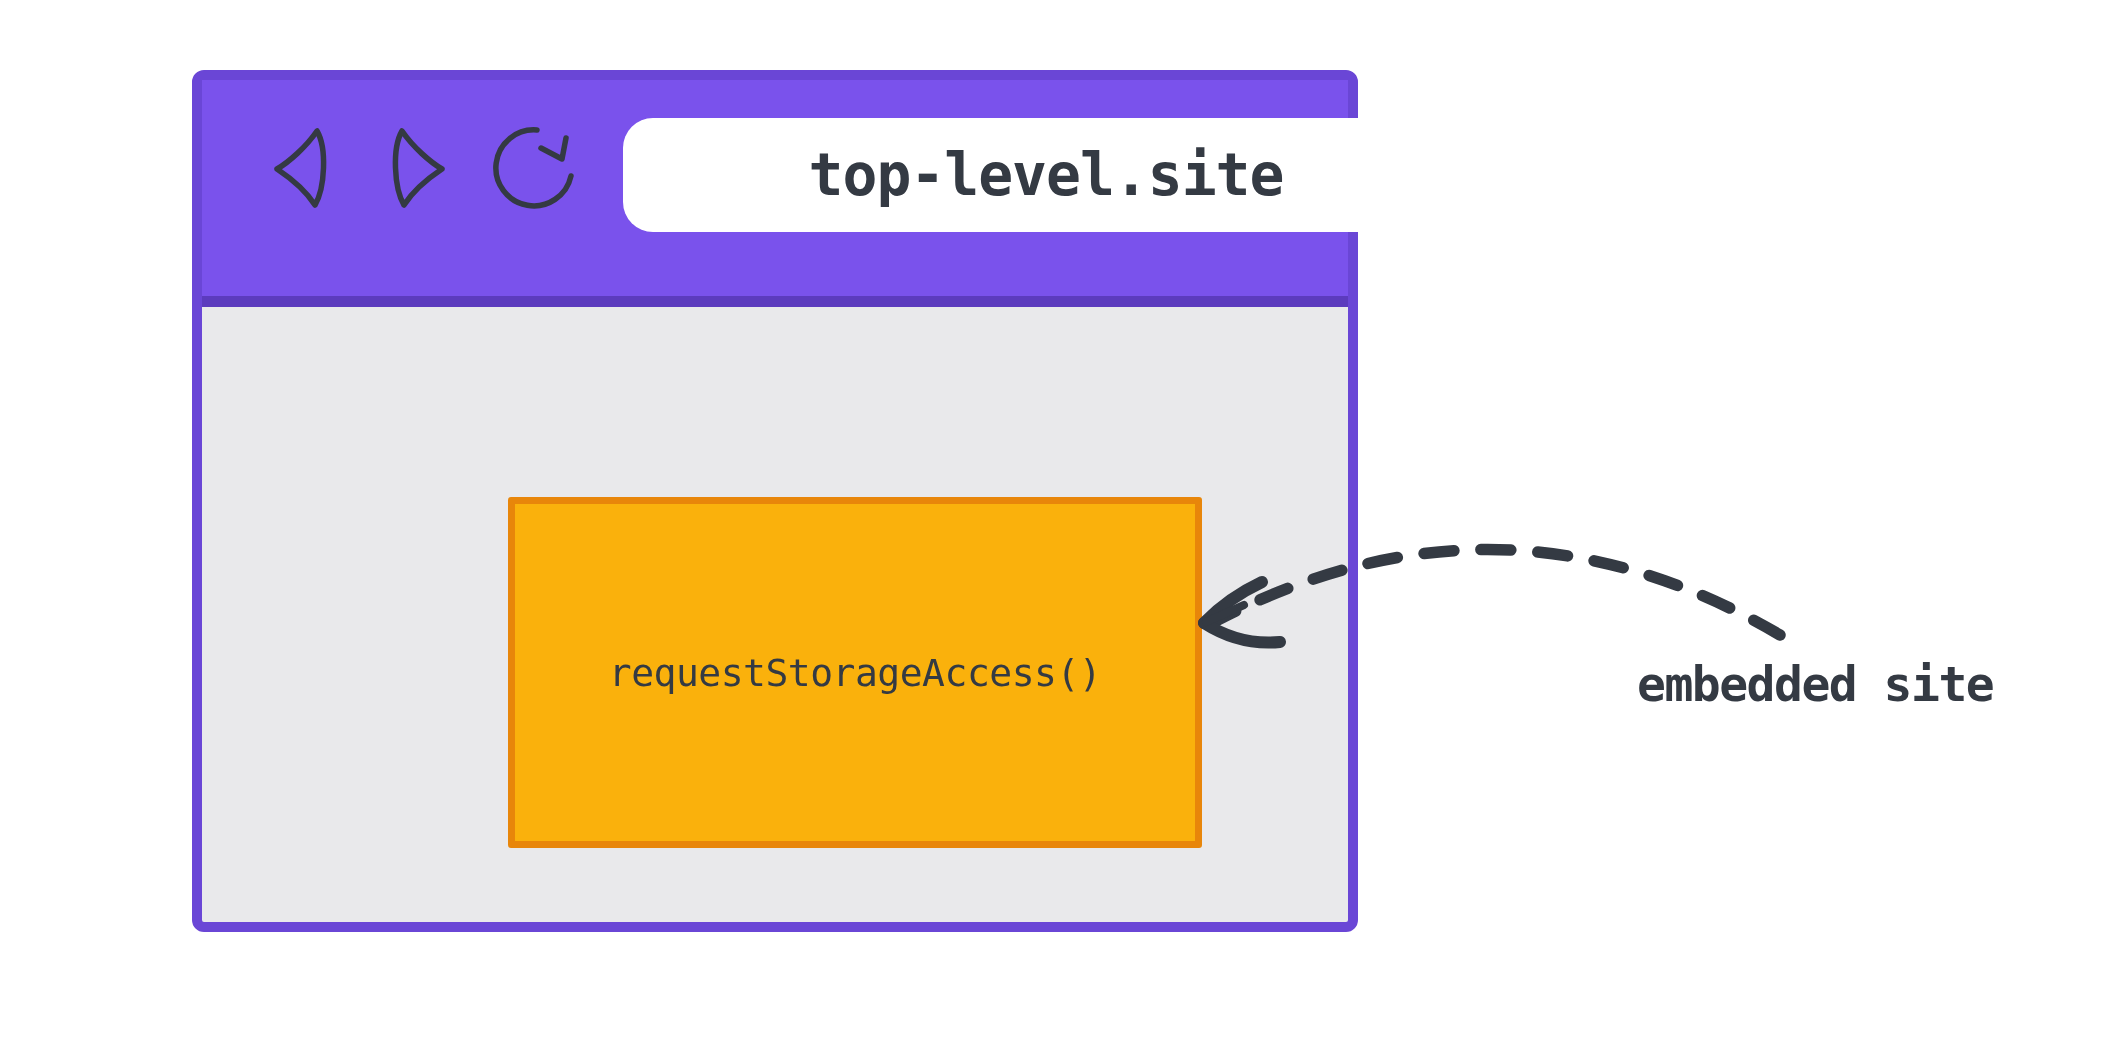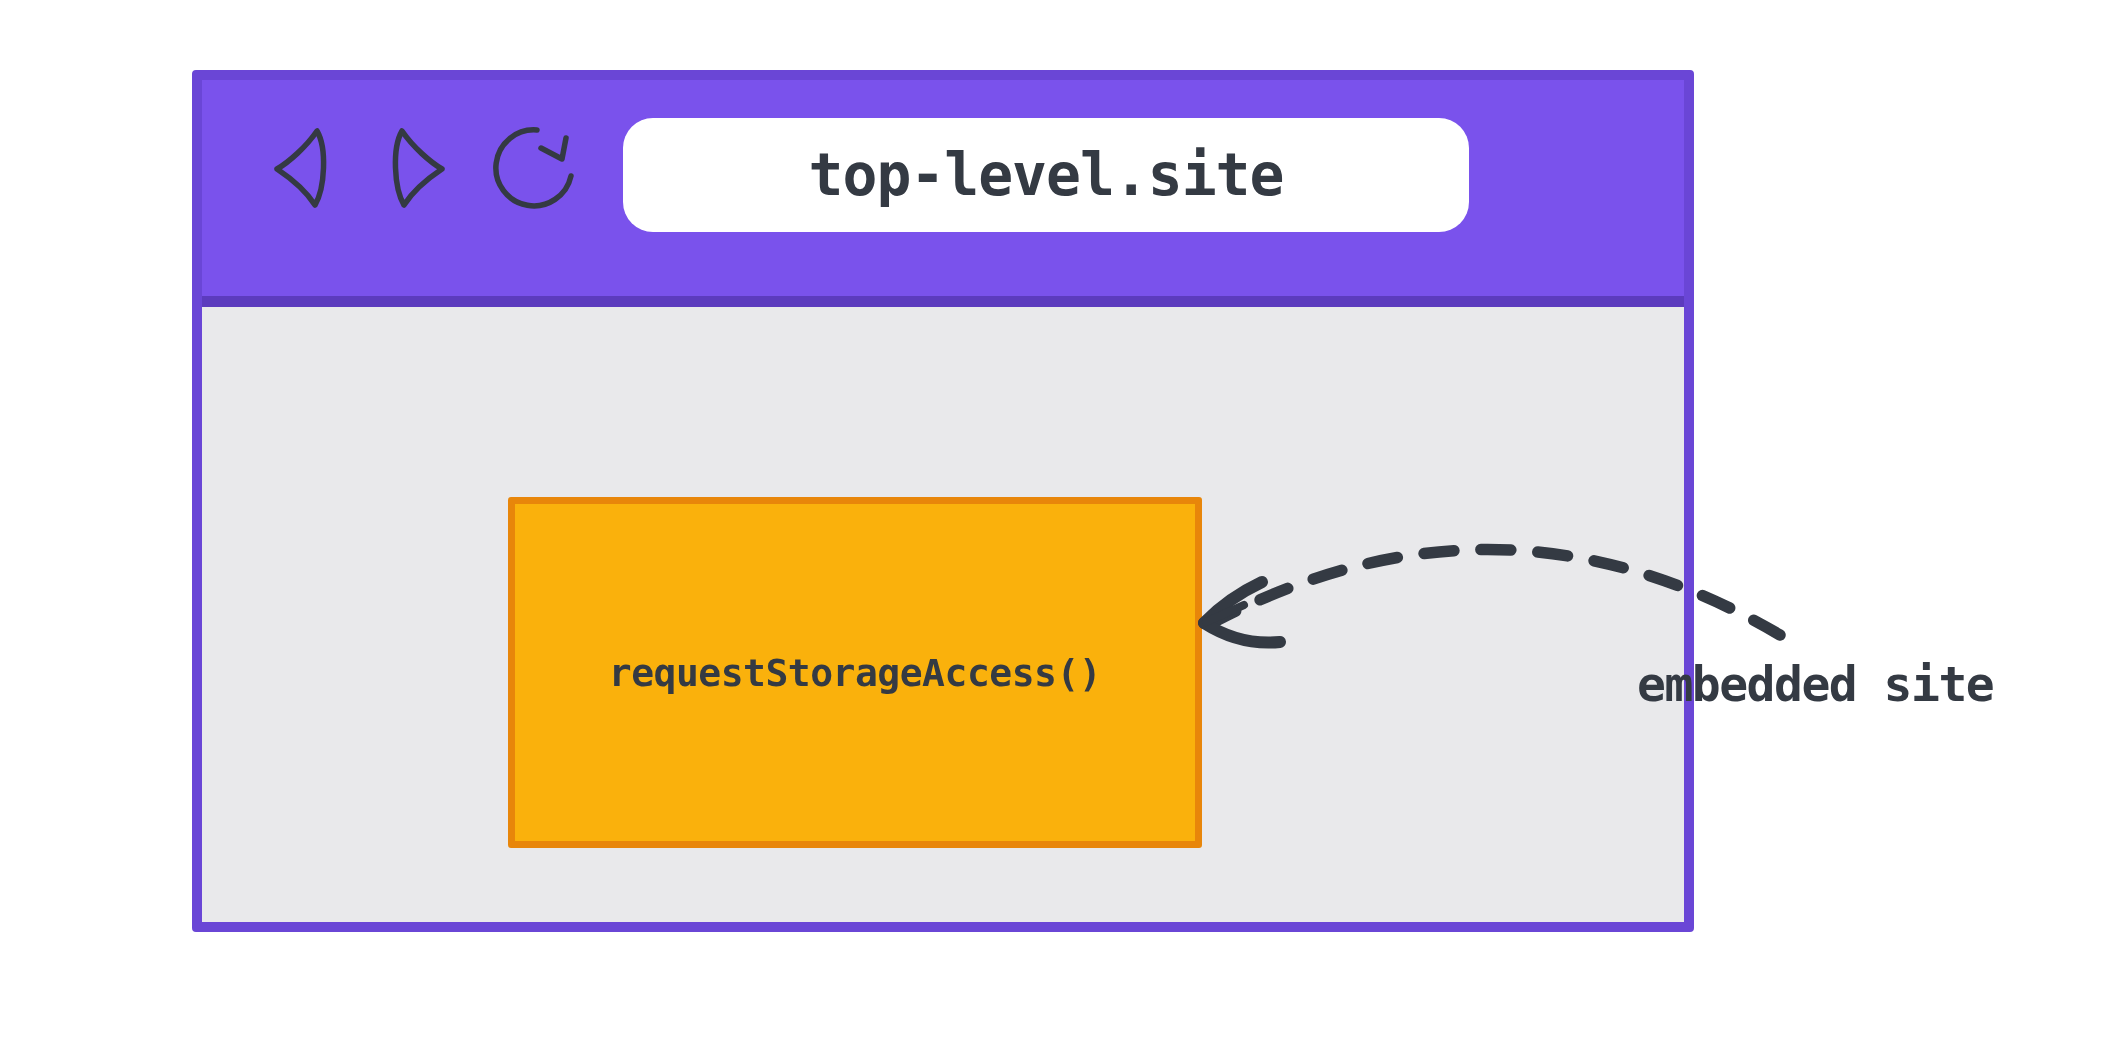--- a/index.html
+++ b/index.html
@@ -18,24 +18,24 @@
   body{font-family:"DejaVu Sans Mono","Liberation Mono",monospace;}
   .canvas{
     position:relative;
     width:2102px;height:1056px;
     background:var(--page-background);
     overflow:hidden;
   }
   .window{
     position:absolute;
     left:192px;top:70px;
-    width:1502px;height:862px;
+    width:1166px;height:862px;
     background:var(--page-gray);
     border:10px solid var(--window-border-purple);
-    border-radius:4px;
+    border-radius:12px;
   }
   .toolbar{
     position:relative;
     width:100%;height:227px;
     background:var(--toolbar-purple);
     border-bottom:11px solid var(--toolbar-divider-purple);
   }
   .nav-icon{position:absolute;display:block;}
   .nav-icon path{fill:none;stroke:var(--ink);stroke-width:5.5;stroke-linecap:round;stroke-linejoin:round;}
   .icon-back{left:70px;top:46px;width:60px;height:84px;}
@@ -57,21 +57,21 @@
   .embedded-frame{
     position:absolute;
     left:306px;top:417px;
     width:694px;height:351px;
     background:var(--frame-orange);
     border:7px solid var(--frame-border-orange);
     border-radius:3px;
     display:flex;align-items:center;justify-content:center;
   }
   .frame-label{
-    font-size:38px;font-weight:700;letter-spacing:-0.5px;
+    font-size:38px;font-weight:400;letter-spacing:-0.5px;
     color:var(--ink);
     white-space:nowrap;
   }
   .arrow-svg{
     position:absolute;
     left:1140px;top:430px;
     width:760px;height:290px;
   }
   .arrow-svg path{fill:none;stroke:var(--ink);stroke-linecap:round;stroke-linejoin:round;}
   .annotation-label{

